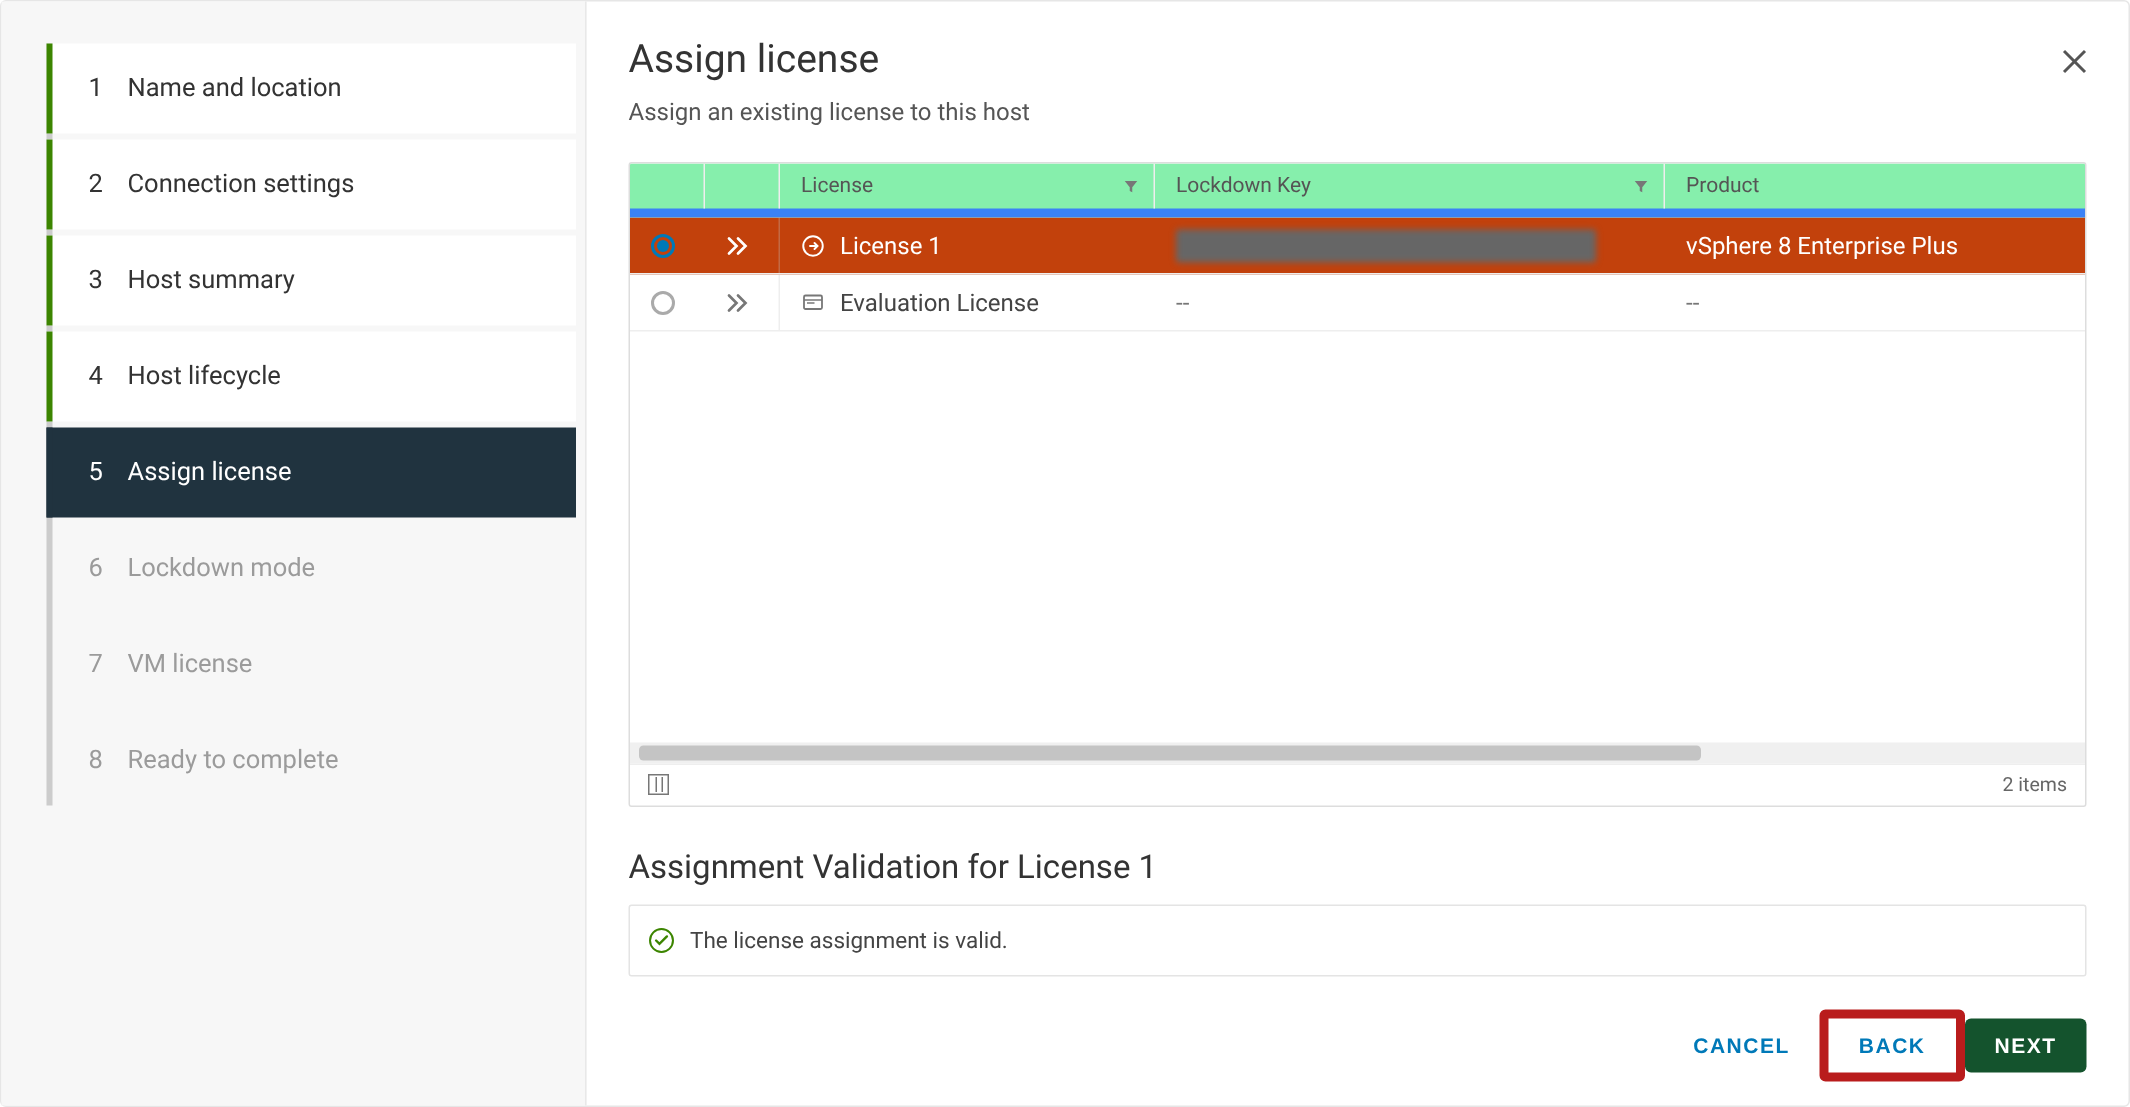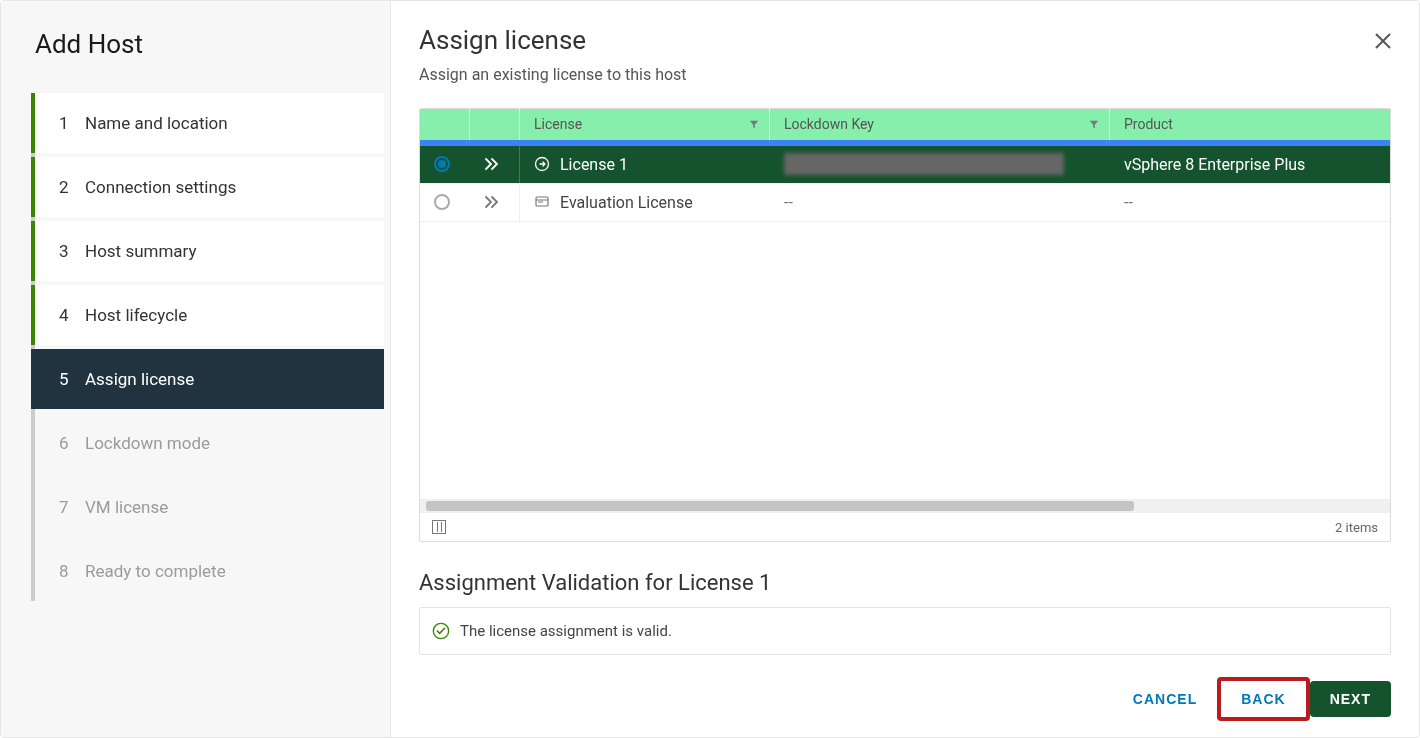--- a/index.html
+++ b/index.html
@@ -130,21 +130,21 @@
     color: #777;
   }
   .table-body {
     height: 370px;
     overflow: auto;
   }
   .table-row {
     border-bottom: 1px solid #eee;
   }
   .table-row.selected {
-    background: #14532d;
+    background: #c2410c;
     color: #fff;
   }
   .td {
     padding: 0 14px;
     display: flex;
     align-items: center;
     gap: 10px;
     height: 100%;
   }
   .td.sep {
@@ -209,31 +209,30 @@
   .footer {
     margin-top: auto; padding-top: 22px;
     display: flex; justify-content: flex-end; align-items: center;
   }
   .btn {
     font-size: 14px; letter-spacing: 1px; font-weight: 600;
     padding: 10px 20px; border-radius: 4px;
     cursor: pointer; border: none; background: none;
   }
   .btn.cancel { color: #0079b8; }
-  .btn.back { color: #0079b8; border: 4px solid #b91c1c; }
+  .btn.back { color: #0079b8; border: 6px solid #b91c1c; }
   .btn.next { color: #fff; background: #14532d; }
   svg { display: block; }
 </style>
 </head>
 <body>
 
 <div class="wizard">
 
   <aside class="sidebar">
-    <h1 class="sidebar-title">Add Host</h1>
     <div class="steps">
       <div class="step completed">
         <span class="step-num">1</span>
         <span>Name and location</span>
       </div>
       <div class="step completed">
         <span class="step-num">2</span>
         <span>Connection settings</span>
       </div>
       <div class="step completed">

